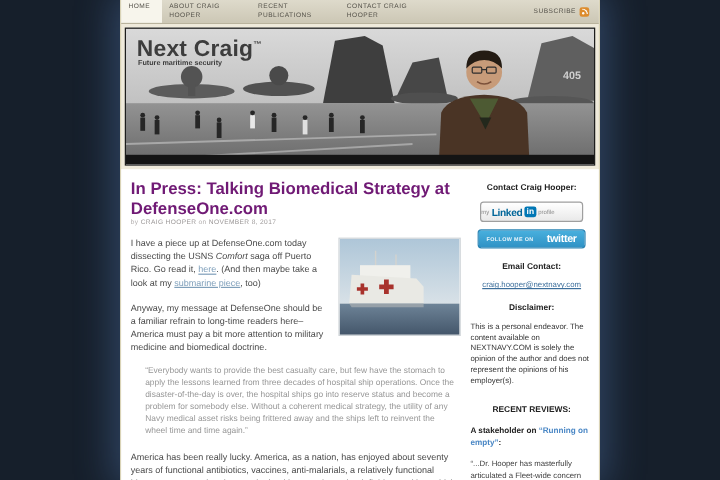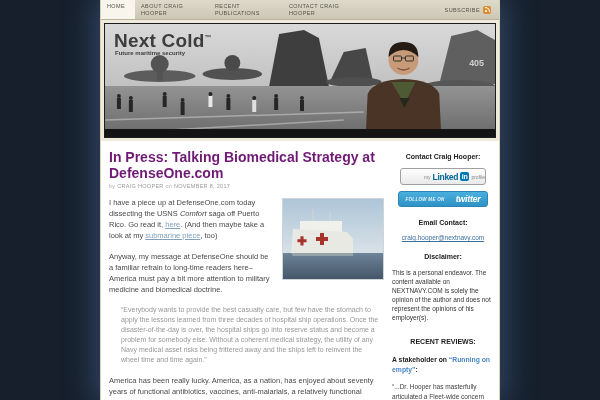--- a/index.html
+++ b/index.html
@@ -50,29 +50,29 @@
   .article a{color:#7f9fba;text-decoration:underline;cursor:pointer;}
   .ship-img{float:right;width:100px;height:80px;margin:1px 0 6px 8px;border:1px solid #cfd4d8;}
   .ship-img svg{display:block;width:100%;height:100%;}
   blockquote{
     margin:10px 0 10px 6px;padding:0 4px 0 6px;color:#979797;
     font-size:7px;line-height:10px;
   }
   
   .sb-h{font-size:7px;font-weight:bold;color:#222;text-align:center;margin:4px 0 8px 0;}
   .badge-li{
-    width:84px;height:15px;margin:0 auto 6px auto;display:flex;align-items:center;justify-content:flex-end;gap:2px;
+    width:84px;height:15px;margin:0 auto 6px auto;display:flex;align-items:center;justify-content:flex-start;gap:2px;
     background:linear-gradient(#ffffff,#e9e9e9);border:1px solid #9f9f9f;border-radius:3px;cursor:pointer;
   }
   .badge-li .tiny{font-size:5px;color:#8a8a8a;}
   .badge-li .word{font-size:8.5px;font-weight:bold;color:#069;letter-spacing:-.3px;}
   .badge-li .insq{font-size:7px;font-weight:bold;color:#fff;background:#0077b5;border-radius:2px;padding:0 1.5px;line-height:9px;}
   .badge-tw{
     width:88px;height:14px;margin:0 auto 12px auto;display:flex;align-items:center;justify-content:center;gap:11px;
-    background:linear-gradient(#49b0de,#2f92c5);border:1px solid #2a84b4;border-radius:3px;cursor:pointer;font-style:italic;
+    background:linear-gradient(#49b0de,#2f92c5);border:1px solid #2a84b4;border-radius:3px;cursor:pointer;
   }
   .badge-tw .pre{font-size:4.5px;font-weight:bold;color:#eaf6fc;letter-spacing:.3px;}
   .badge-tw .word{font-size:9px;font-weight:bold;color:#fff;letter-spacing:-.3px;}
   .email-link{display:block;text-align:center;font-size:6.5px;color:#3c6e9b;text-decoration:underline;margin-bottom:12px;cursor:pointer;}
   .sb-text{font-size:6.5px;line-height:9px;color:#333;margin:0 0 14px 0;}
   .sb-reviews{margin-top:16px;}
   .review-intro{font-size:6.8px;line-height:9.5px;color:#222;font-weight:bold;margin:10px 0 8px 0;}
   .review-intro a{color:#4a87c5;text-decoration:none;cursor:pointer;}
   .review-quote{font-size:6.5px;line-height:9.5px;color:#3c3c3c;margin:0;}
 </style>
@@ -153,21 +153,21 @@
         <circle cx="300" cy="36" r="15" fill="#c79b79"></circle>
         <path d="M285,33 Q285,18 300,18 Q315,18 315,33 Q308,26 300,26 Q292,26 285,33 Z" fill="#241c14"></path>
         <rect x="290" y="32" width="8" height="5" rx="1" fill="none" stroke="#2e2e2e" stroke-width="1"></rect>
         <rect x="302" y="32" width="8" height="5" rx="1" fill="none" stroke="#2e2e2e" stroke-width="1"></rect>
         <line x1="298" y1="34" x2="302" y2="34" stroke="#2e2e2e" stroke-width="1"></line>
         <path d="M294,44 Q300,48 306,44" fill="none" stroke="#7c513a" stroke-width="1.4"></path>
       </g>
 
       <rect x="0" y="105" width="392" height="8" fill="#141414"></rect>
     </svg>
-    <div class="site-title"><span>Next Cold</span><sup>™</sup></div>
+    <div class="site-title"><span>Next Craig</span><sup>™</sup></div>
     <div class="tagline">Future maritime security</div>
   </div>
 
   <div class="content">
 
     <div class="article">
       <h1 class="post-title">In Press: Talking Biomedical Strategy at DefenseOne.com</h1>
       <div class="byline">
         <span>by</span>
         <span class="caps">CRAIG HOOPER</span>

